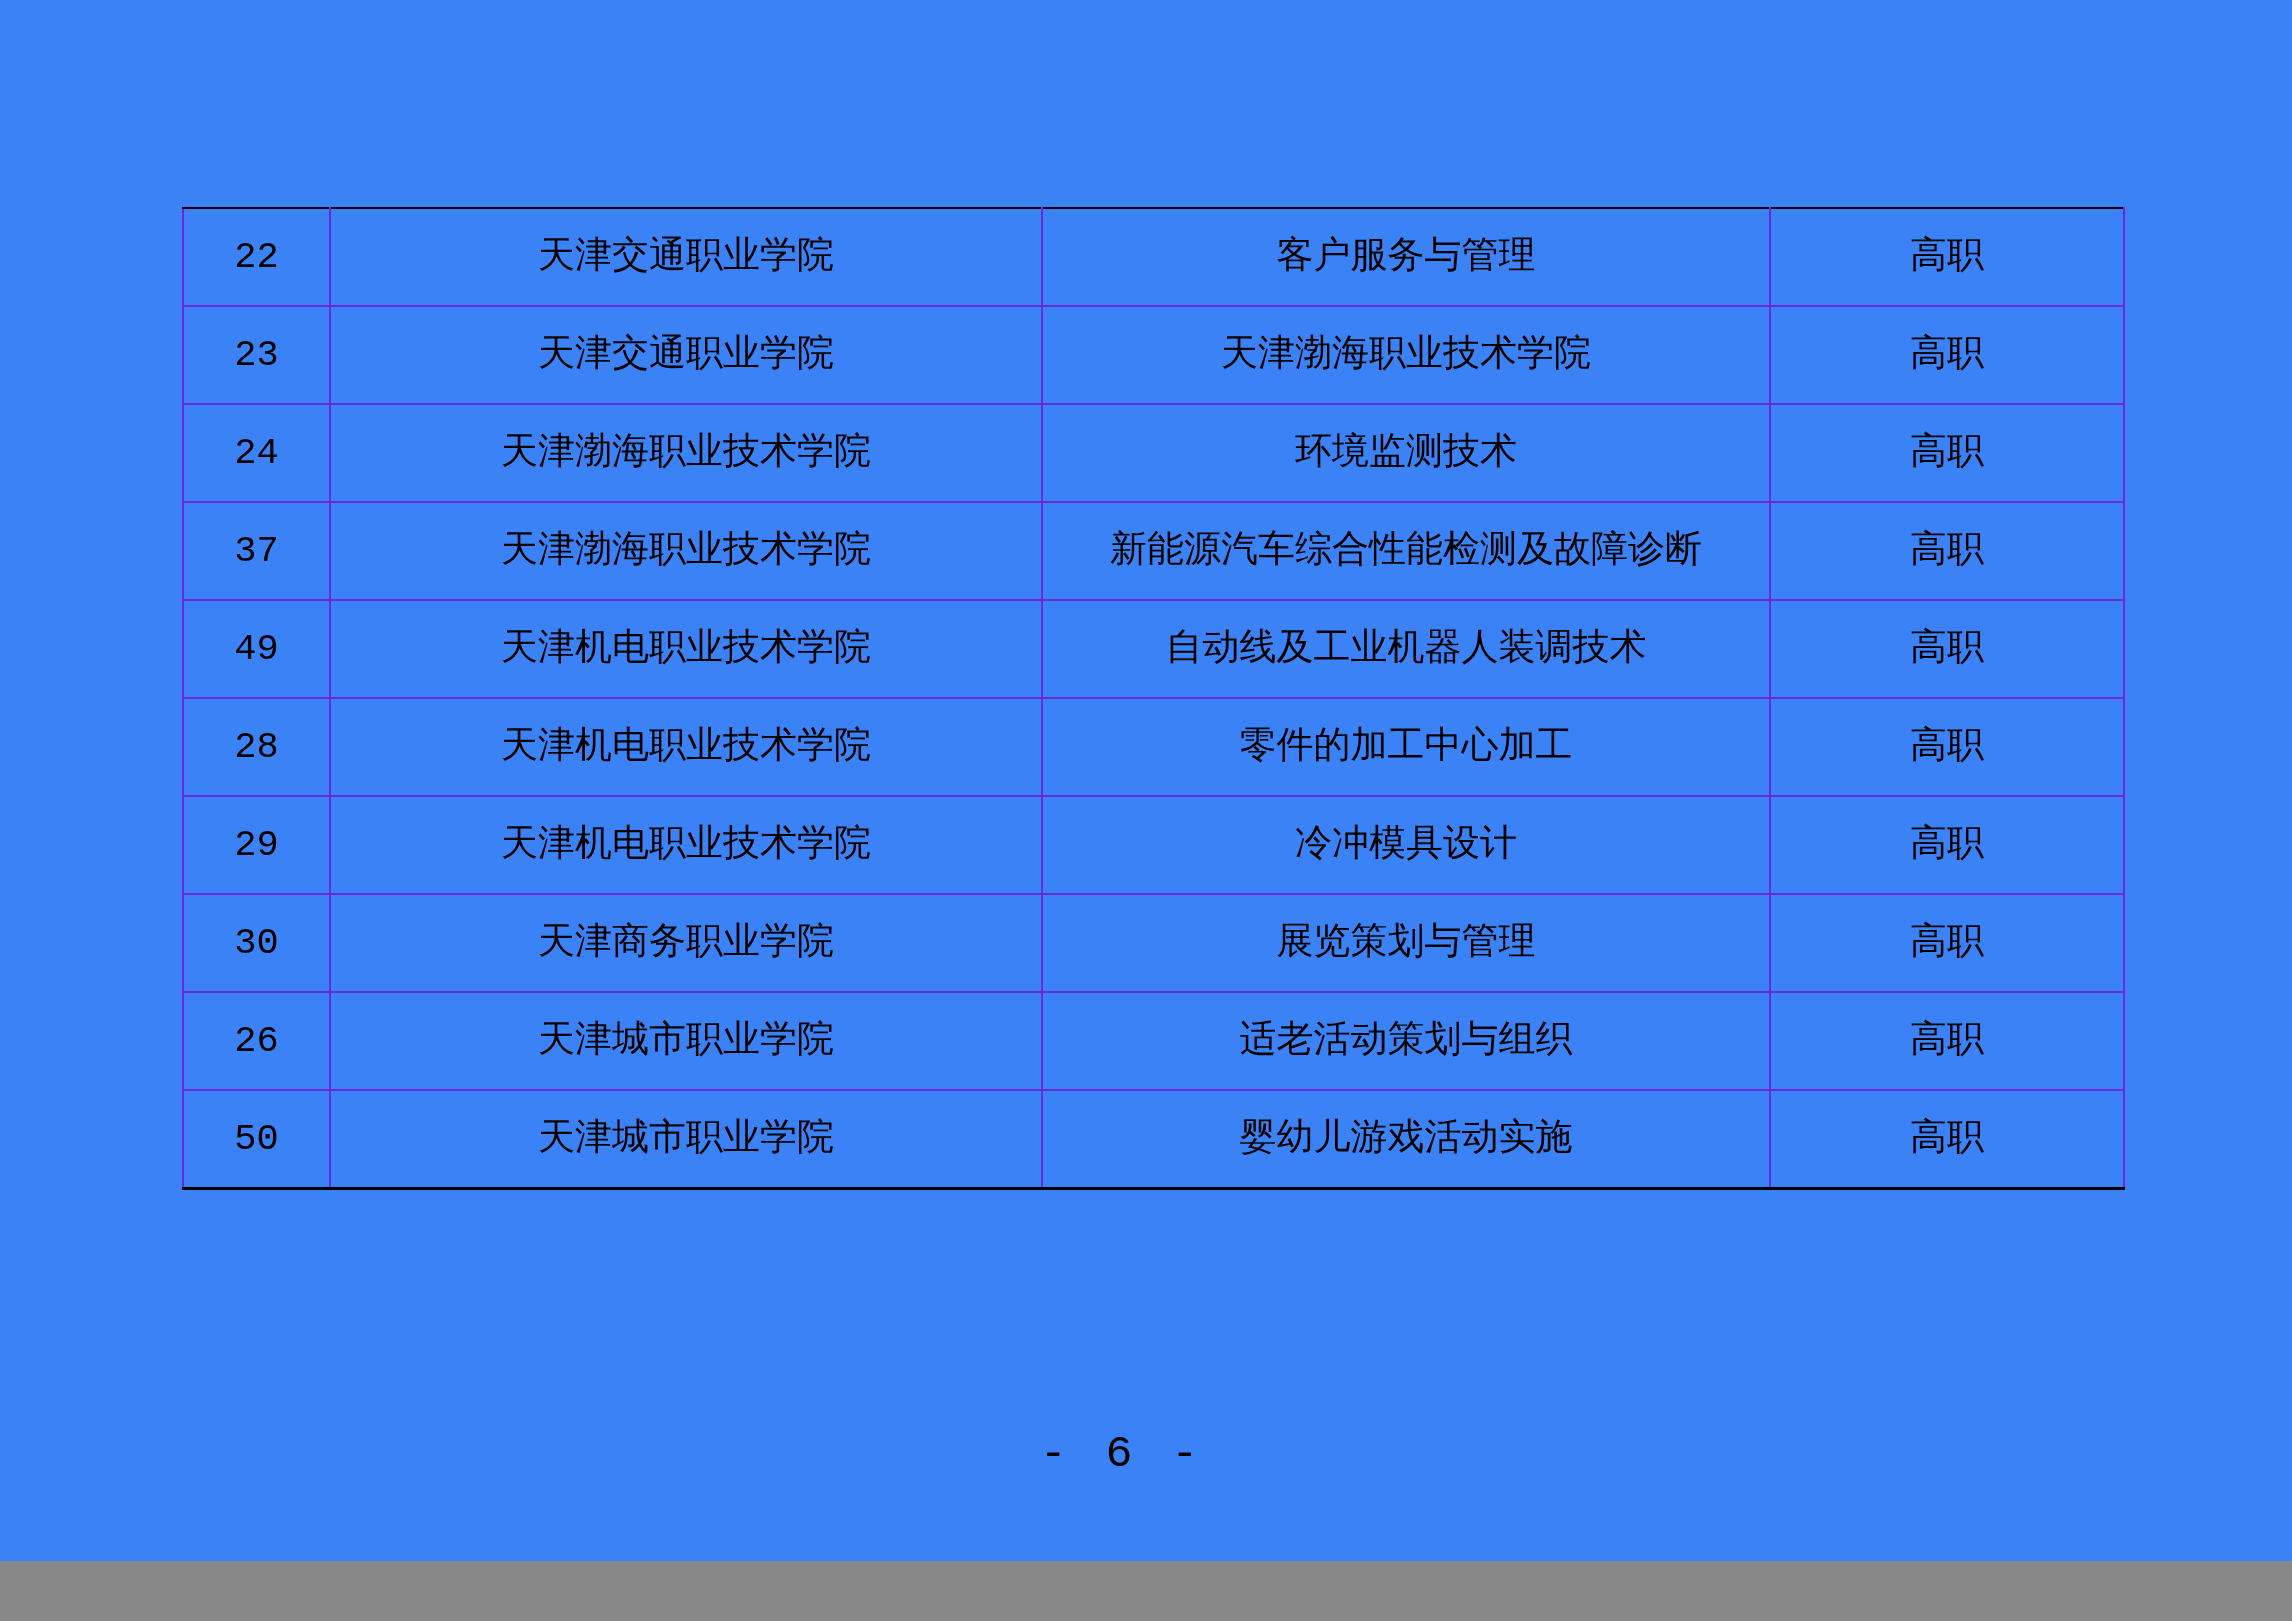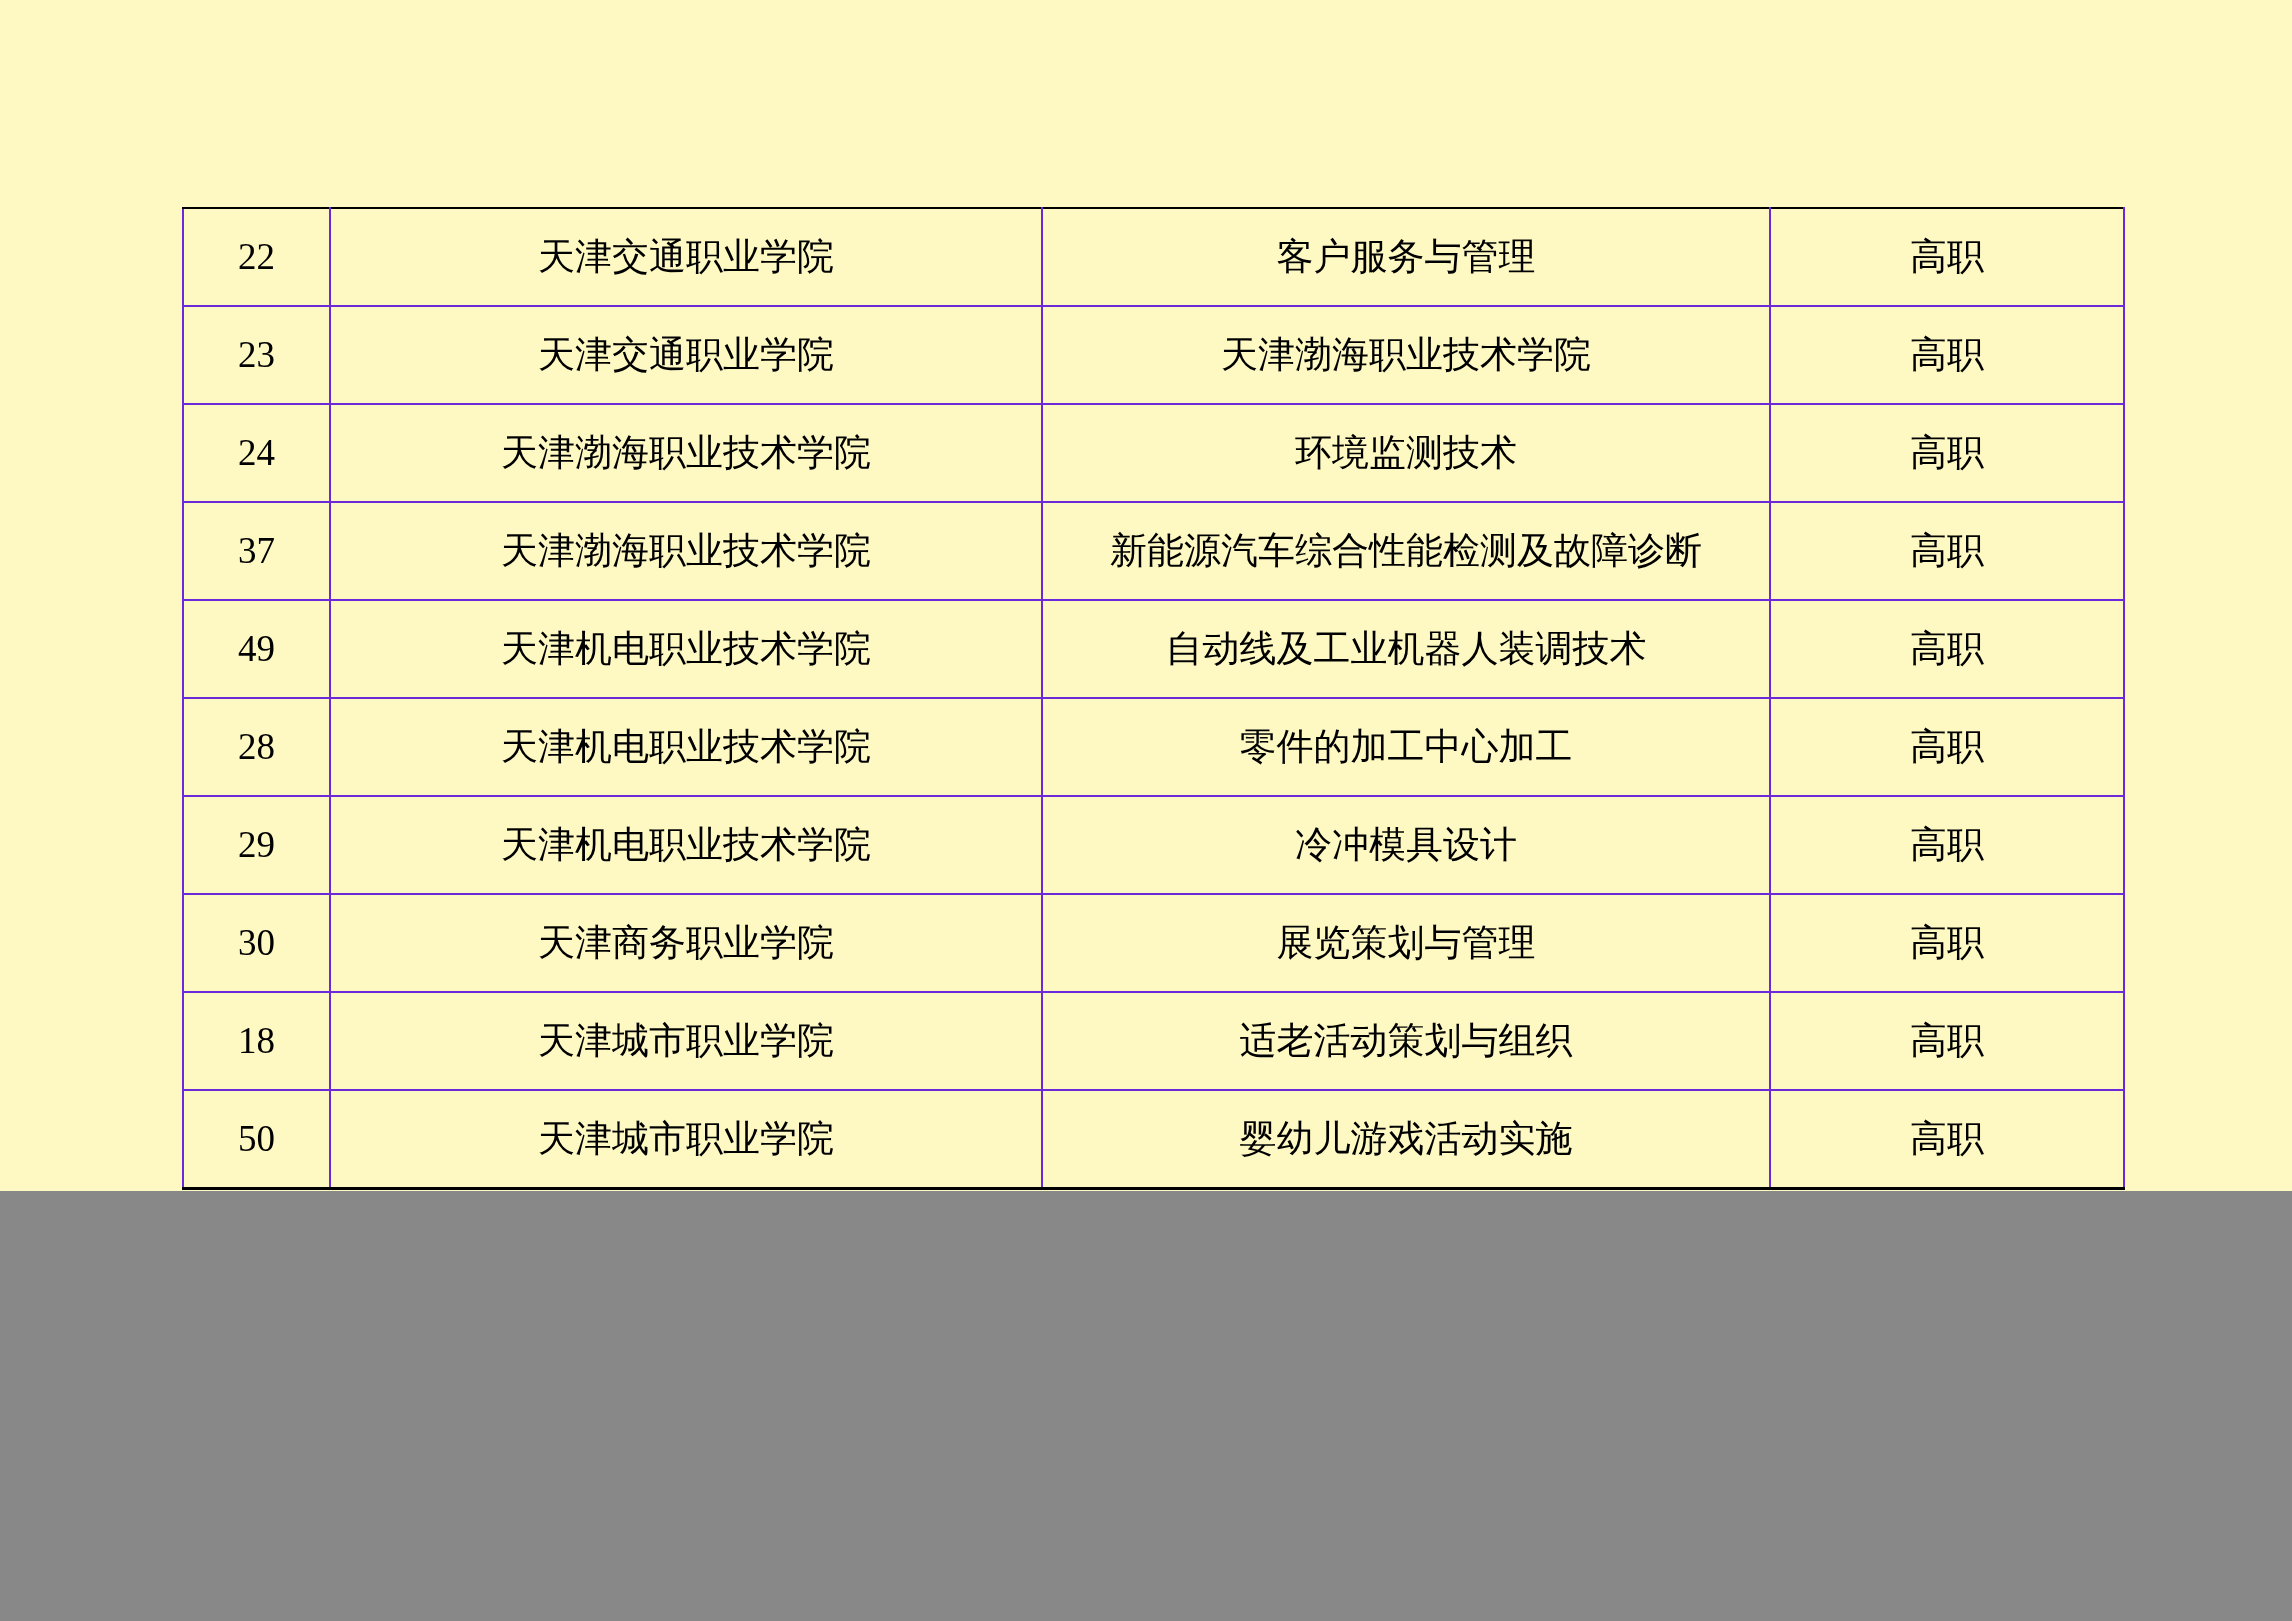--- a/index.html
+++ b/index.html
@@ -3,23 +3,23 @@
 <meta charset="utf-8">
 <style>
   html, body {
     margin: 0;
     padding: 0;
     background: #888;
   }
   .page {
     position: relative;
     width: 2293px;
-    height: 1191px;
-    background: #fef9c3;
-    font-family: Liberation Serif, serif;
+    height: 1561px;
+    background: #3b82f6;
+    font-family: Liberation Mono, monospace;
     color: #000000;
     overflow: hidden;
   }
   table.doc-table {
     position: absolute;
     left: 182px;
     top: 207px;
     border-collapse: collapse;
     table-layout: fixed;
     width: 1941px;
@@ -104,21 +104,21 @@
           <td class="col-program">冷冲模具设计</td>
           <td class="col-level">高职</td>
         </tr>
         <tr>
           <td class="col-num">30</td>
           <td class="col-institution">天津商务职业学院</td>
           <td class="col-program">展览策划与管理</td>
           <td class="col-level">高职</td>
         </tr>
         <tr>
-          <td class="col-num">18</td>
+          <td class="col-num">26</td>
           <td class="col-institution">天津城市职业学院</td>
           <td class="col-program">适老活动策划与组织</td>
           <td class="col-level">高职</td>
         </tr>
         <tr>
           <td class="col-num">50</td>
           <td class="col-institution">天津城市职业学院</td>
           <td class="col-program">婴幼儿游戏活动实施</td>
           <td class="col-level">高职</td>
         </tr>

